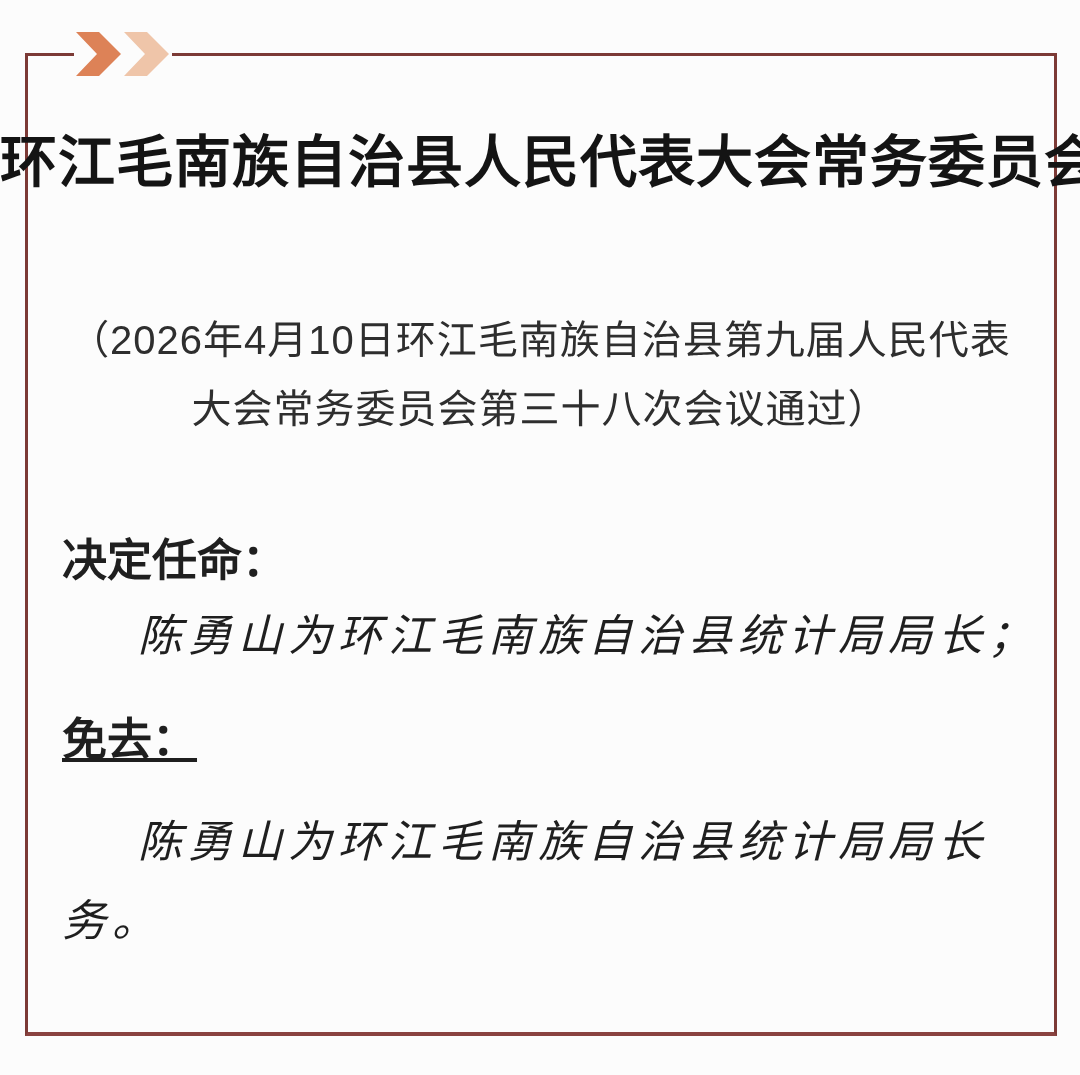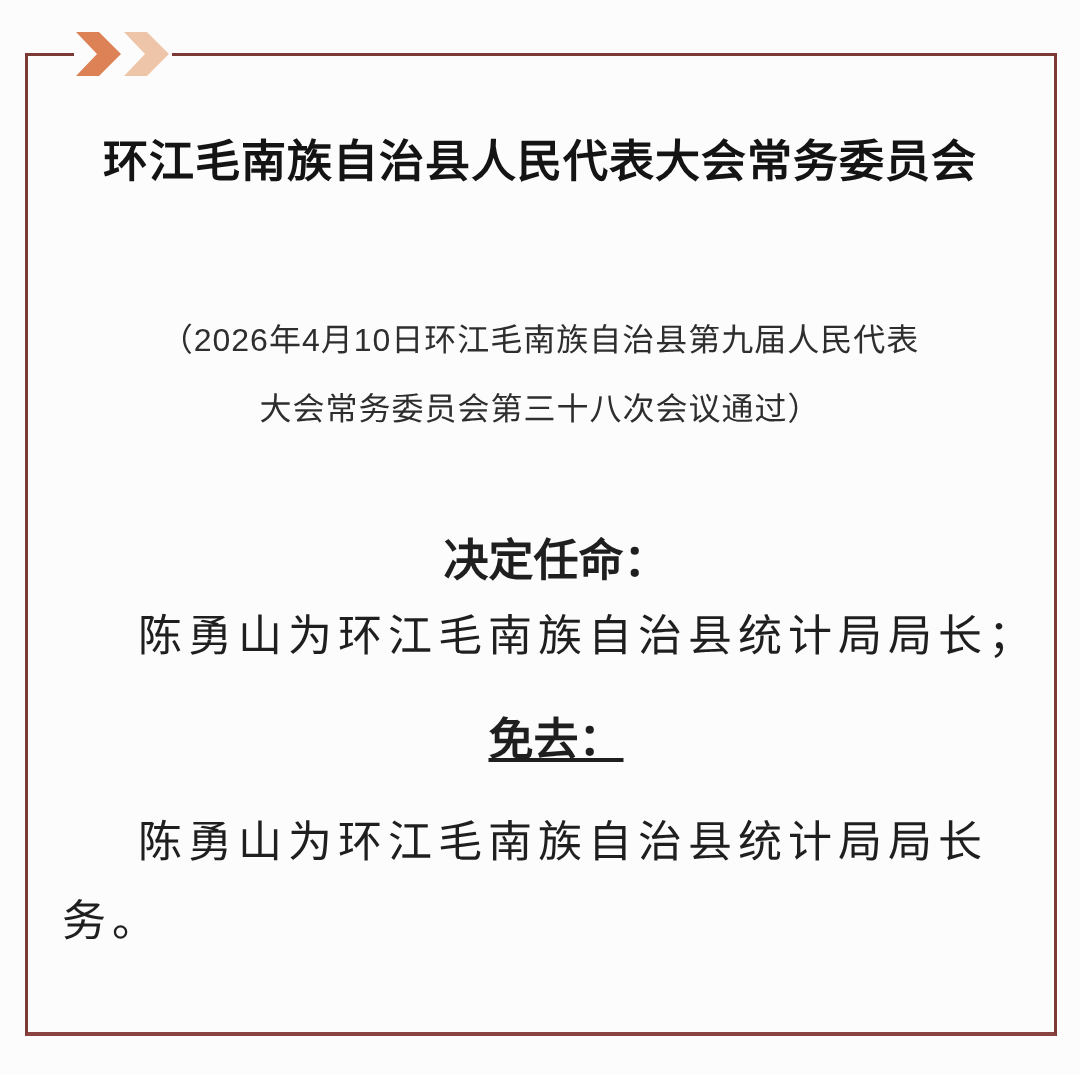--- a/index.html
+++ b/index.html
@@ -38,60 +38,60 @@
     height: 46px;
     background: var(--page-bg);
     padding: 0 2px;
   }
   .title {
     position: absolute;
     left: 0;
     right: 0;
     top: 128px;
     text-align: center;
-    font-size: 45px;
+    font-size: 57px;
     font-weight: 700;
     line-height: 68px;
     letter-spacing: 1px;
     color: var(--title-color);
     white-space: nowrap;
   }
   .subtitle {
     position: absolute;
     left: 0;
     right: 0;
     top: 306px;
     text-align: center;
-    font-size: 32px;
+    font-size: 40px;
     font-weight: 400;
     line-height: 69px;
     letter-spacing: 1px;
     color: var(--subtitle-color);
     white-space: nowrap;
   }
   .body-block {
     position: absolute;
     left: 62px;
     right: 30px;
     color: var(--body-color);
   }
   .sec-heading {
     font-size: 45px;
     font-weight: 700;
     line-height: 80px;
     letter-spacing: 0;
     white-space: nowrap;
-    text-align: center;
   }
   .sec-par-line {
     font-size: 44px;
     font-weight: 400;
     line-height: 79px;
     letter-spacing: 6px;
     white-space: nowrap;
+    font-style: italic;
   }
   .sec-par-line.first { padding-left: 76px; }
   .h1 { top: 521px; }
   .p1 { top: 596px; }
   .h2 { top: 700px; text-decoration: underline; }
   .p2 { top: 802px; }
 </style>
 </head>
 <body>
 

